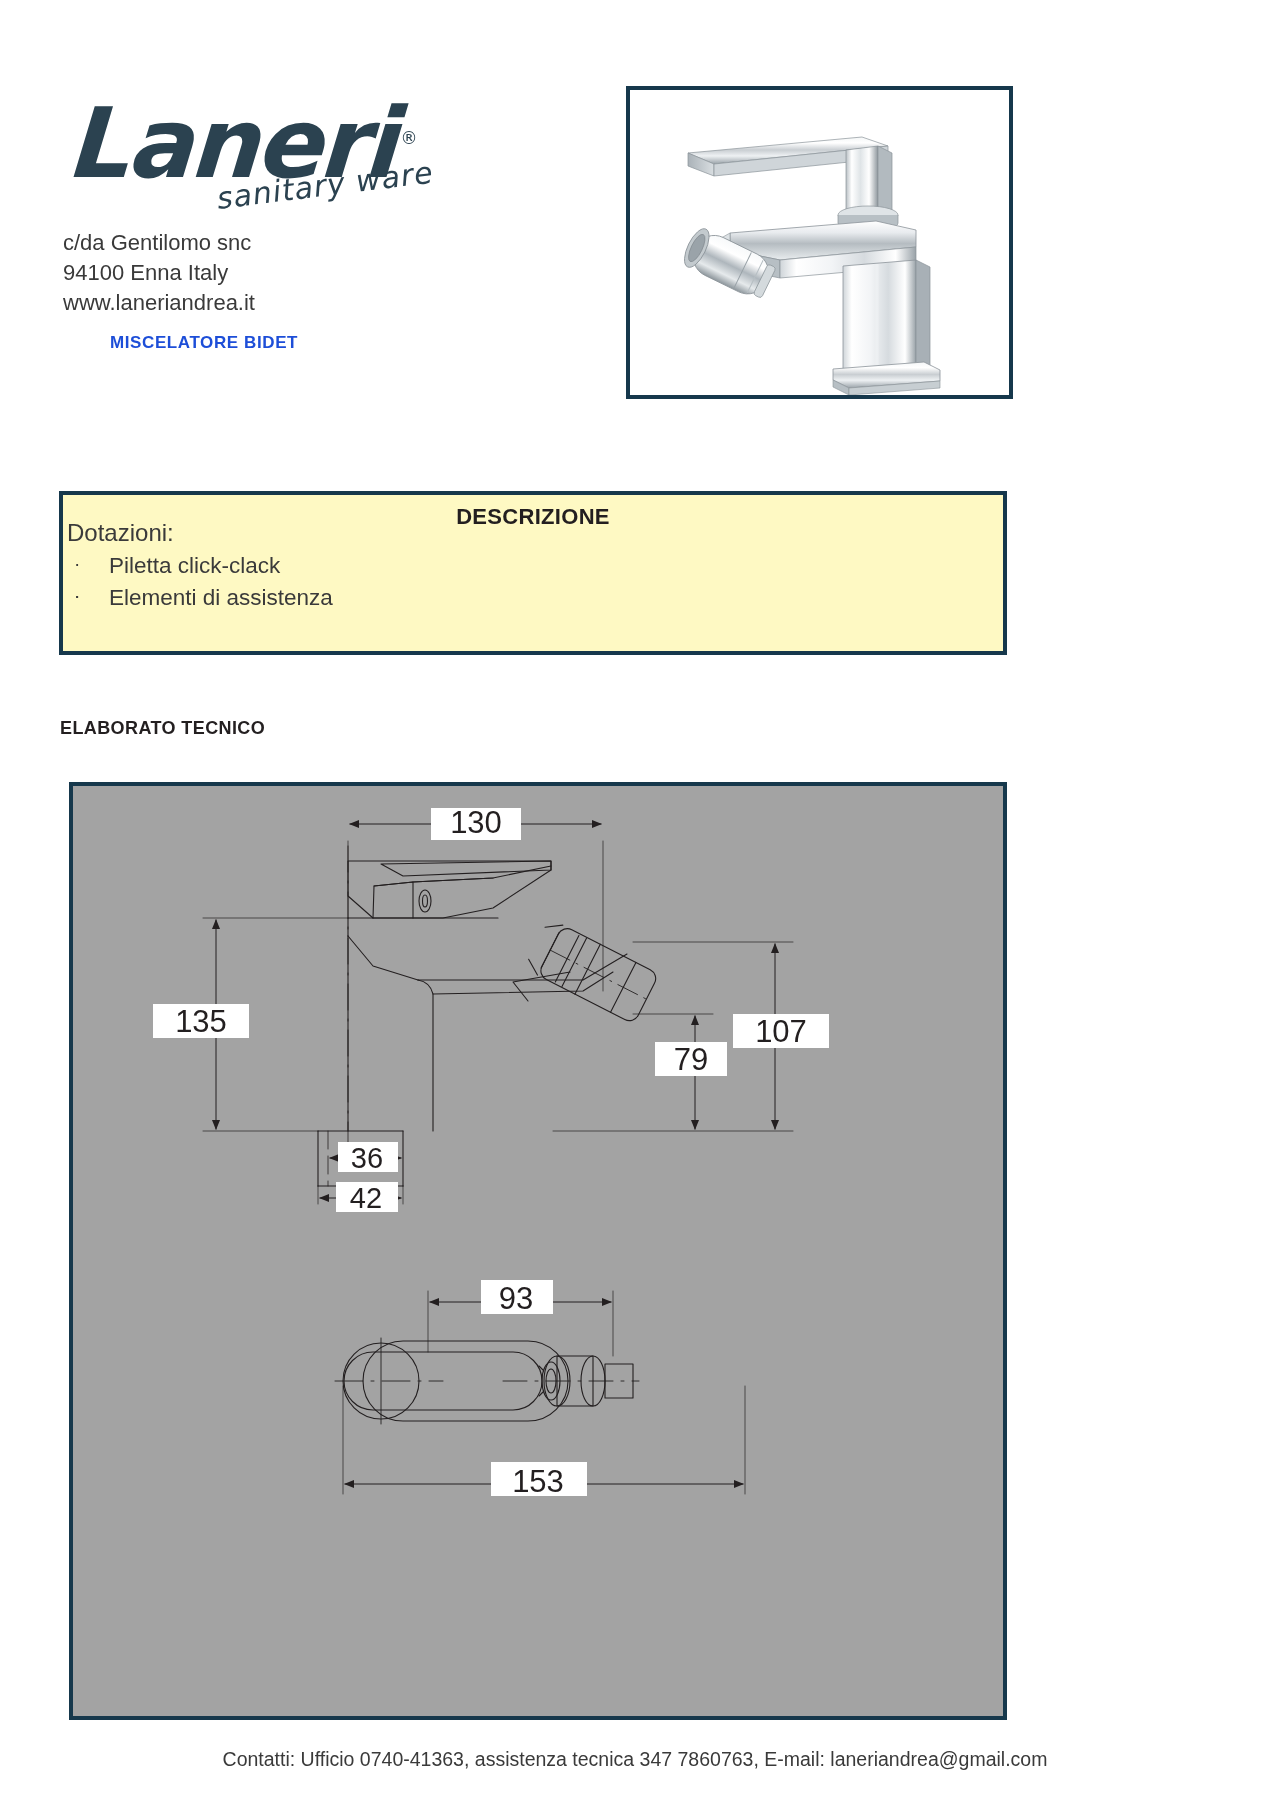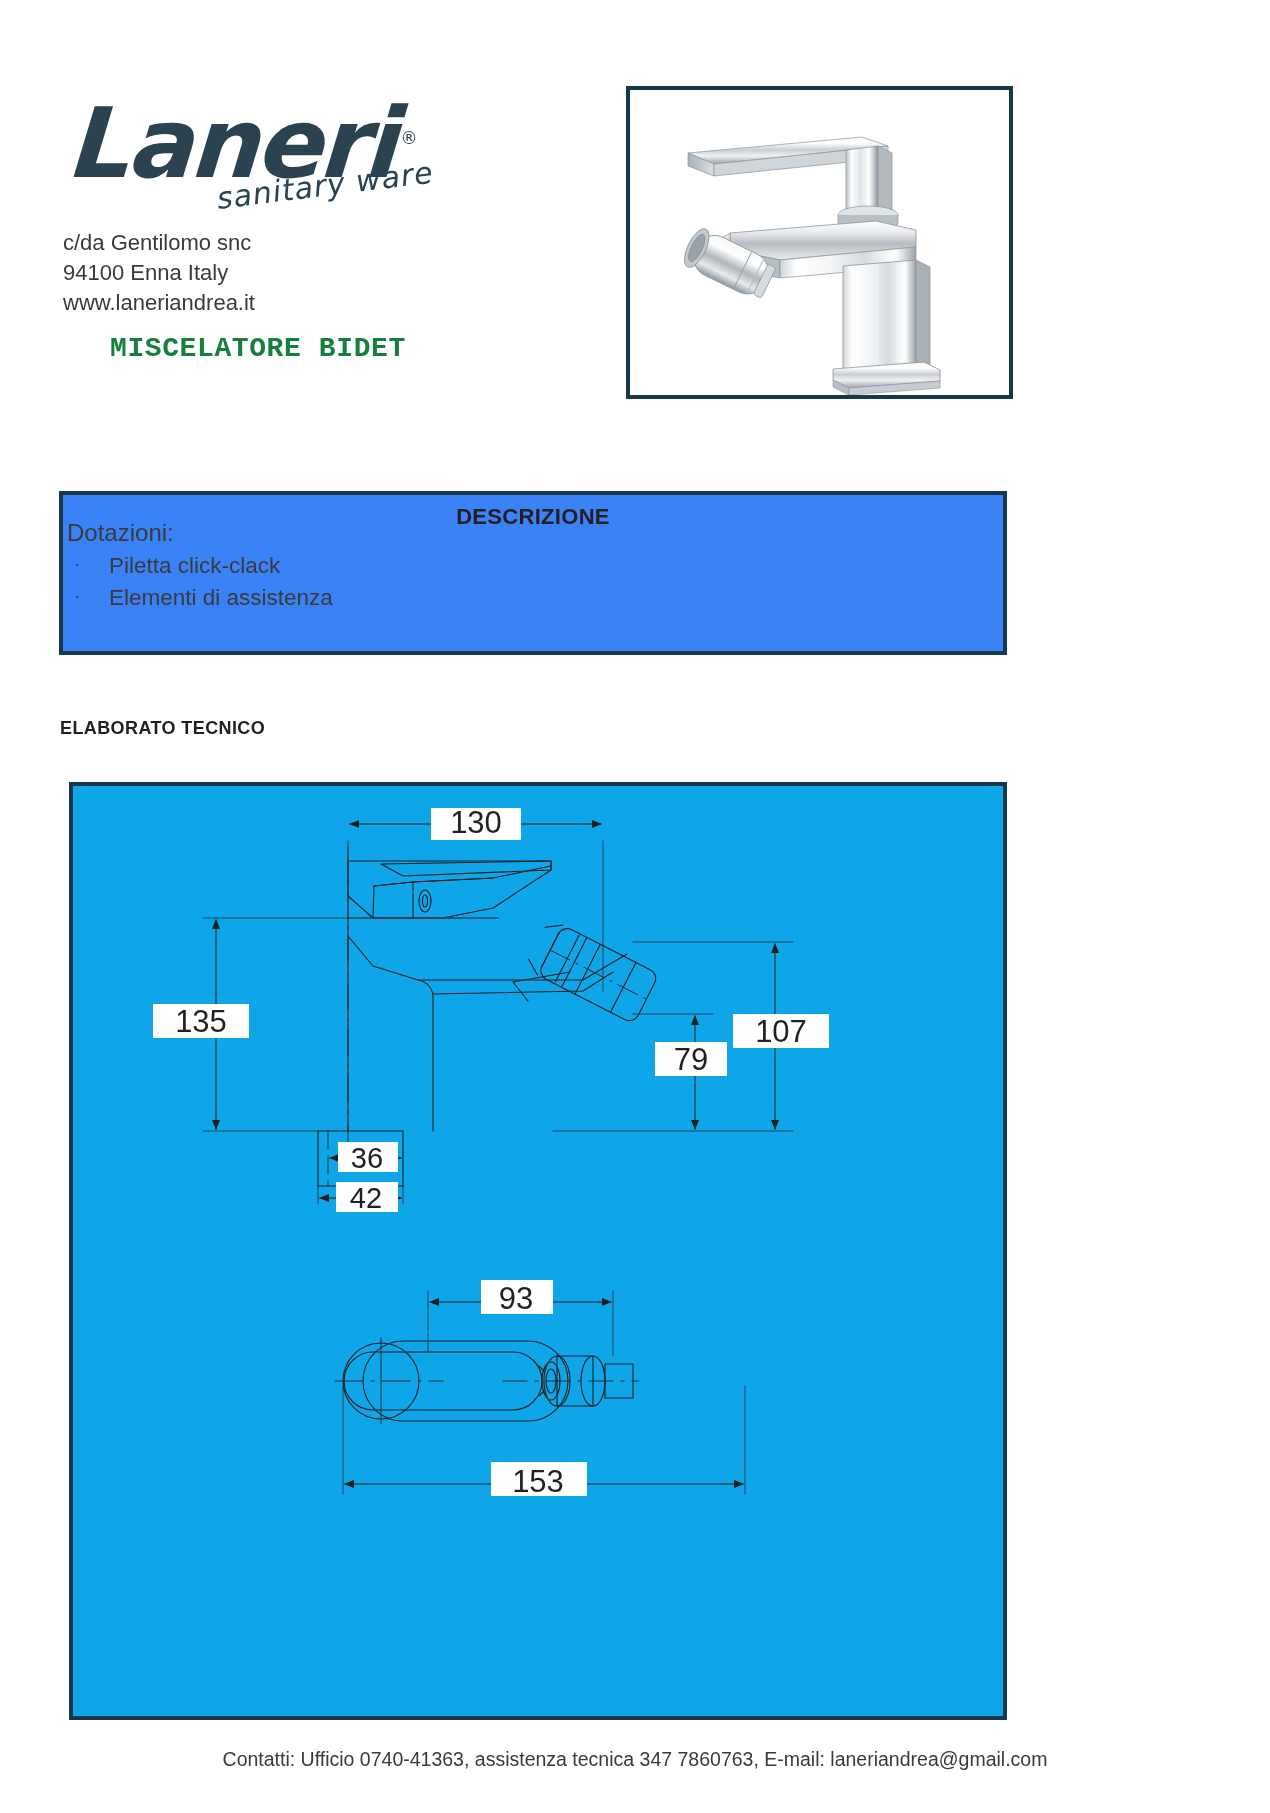--- a/index.html
+++ b/index.html
@@ -42,39 +42,38 @@
     transform:rotate(-7deg);
     transform-origin:left center;
     white-space:nowrap;
   }
 
   .addr { position:absolute; left:63px; top:228px; font-size:22px; line-height:30px; color:#3a3a3a; }
   .addr div { white-space:nowrap; }
 
   .product-title {
     position:absolute; left:110px; top:333px;
-    font-size:28px; font-weight:bold;
-    letter-spacing:0.6px; color:#15803d;
+    font-size:17px; font-weight:bold;
+    letter-spacing:0.6px; color:#1d4ed8;
     white-space:nowrap;
-    font-family:Liberation Mono, monospace;
   }
 
   
   .photo-panel {
     position:absolute; left:626px; top:86px;
     width:387px; height:313px;
     border:4px solid #16384c; background:#fff;
   }
   .photo-wrap { position:absolute; inset:0; overflow:hidden; }
 
   
   .desc-panel {
     position:absolute; left:59px; top:491px;
     width:948px; height:164px;
-    border:4px solid #16384c; background:#3b82f6;
+    border:4px solid #16384c; background:#fef9c3;
   }
   .desc-heading {
     position:absolute; left:0; right:0; top:9px;
     text-align:center; font-size:22px; font-weight:bold;
     color:#231f20; letter-spacing:0.3px;
   }
   .desc-body { position:absolute; left:4px; top:23px; width:900px; }
   .desc-lead { font-size:24px; color:#3a3a3a; line-height:30px; }
   .desc-list { list-style:none; margin:2px 0 0 0; padding:0; }
   .desc-list li {
@@ -88,21 +87,21 @@
 
   
   .tech-heading {
     position:absolute; left:60px; top:718px;
     font-size:18px; font-weight:bold; color:#231f20;
     letter-spacing:0.4px;
   }
   .tech-panel {
     position:absolute; left:69px; top:782px;
     width:938px; height:938px;
-    border:4px solid #16384c; background:#0ea5e9;
+    border:4px solid #16384c; background:#a3a3a3;
   }
   .tech-svg { position:absolute; left:0; top:0; }
 
   
   .footer {
     position:absolute; left:0; top:1748px; width:1270px;
     text-align:center; font-size:19.5px; color:#3a3a3a;
   }
 </style>
 </head>

